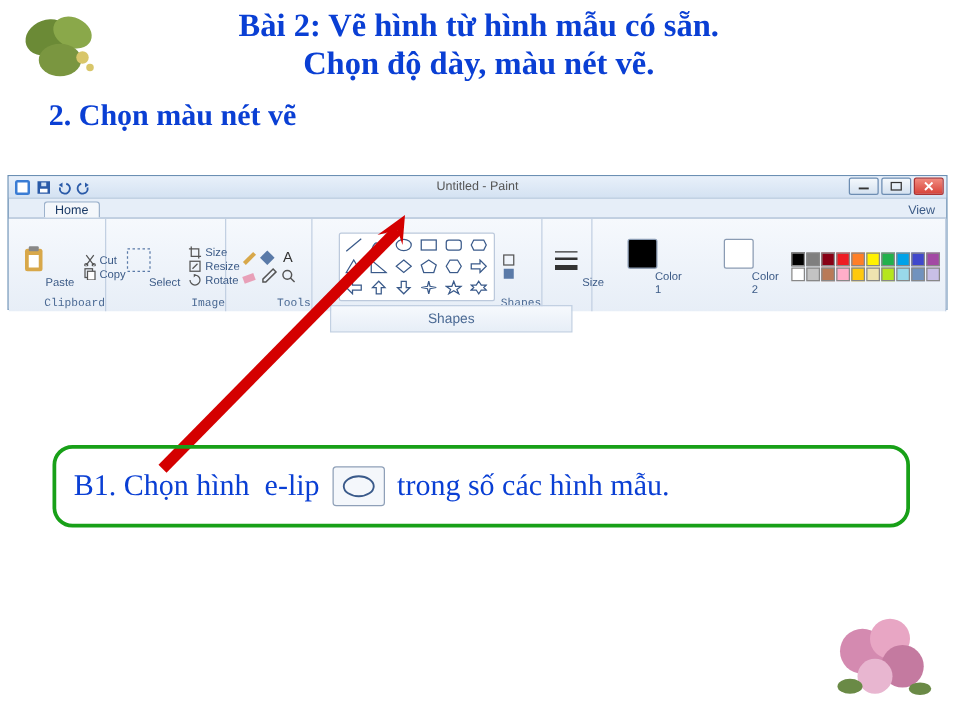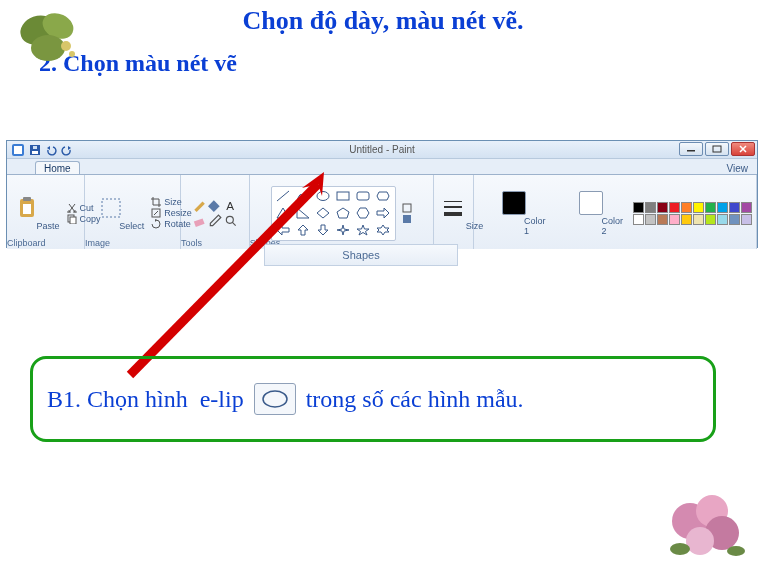--- a/index.html
+++ b/index.html
@@ -132,23 +132,24 @@
     display: flex;
     flex-direction: column;
     align-items: center;
     position: relative;
   }
   .group-label {
     position: absolute;
     bottom: 1px;
     left: 0;
     right: 0;
-    text-align: left;
+    text-align: right;
     font-size: 9px;
     color: #4b6a94;
+    font-family: Liberation Mono, monospace;
   }
   .group-body {
     flex: 1;
     display: flex;
     align-items: center;
     gap: 3px;
   }
   .big-btn {
     display: flex;
     flex-direction: column;
@@ -234,23 +235,23 @@
     position: absolute;
     top: 170px;
     left: 100px;
     pointer-events: none;
   }
 
   
   .callout {
     position: absolute;
     top: 356px;
-    left: 30px;
+    left: 42px;
     width: 686px;
-    height: 86px;
+    height: 66px;
     border: 3px solid #18a018;
     border-radius: 16px;
     display: flex;
     align-items: center;
     padding: 0 14px;
     font-size: 24px;
     color: #0a3fd4;
   }
   .callout .txt-part { white-space: pre; }
   .inline-ellipse {
@@ -272,20 +273,21 @@
   <g>
     <ellipse cx="30" cy="26" rx="18" ry="14" fill="#6b8a36" transform="rotate(-20 30 26)"></ellipse>
     <ellipse cx="50" cy="22" rx="16" ry="12" fill="#8aa84a" transform="rotate(25 50 22)"></ellipse>
     <ellipse cx="40" cy="44" rx="17" ry="13" fill="#7a9640"></ellipse>
     <circle cx="58" cy="42" r="5" fill="#d8c66a"></circle>
     <circle cx="64" cy="50" r="3" fill="#d8c66a"></circle>
   </g>
 </svg>
 
 <div class="title-block">
+  <div class="title-line">Bài 2: Vẽ hình từ hình mẫu có sẵn.</div>
   <div class="title-line">Chọn độ dày, màu nét vẽ.</div>
 </div>
 
 <div class="subtitle">2. Chọn màu nét vẽ</div>
 
 <div class="paint-window">
   <div class="titlebar">
     <div class="left-icons">
       <svg class="app-icon" viewBox="0 0 14 14">
           <rect x="1" y="1" width="12" height="12" rx="2" fill="#3a7cd4"></rect>

